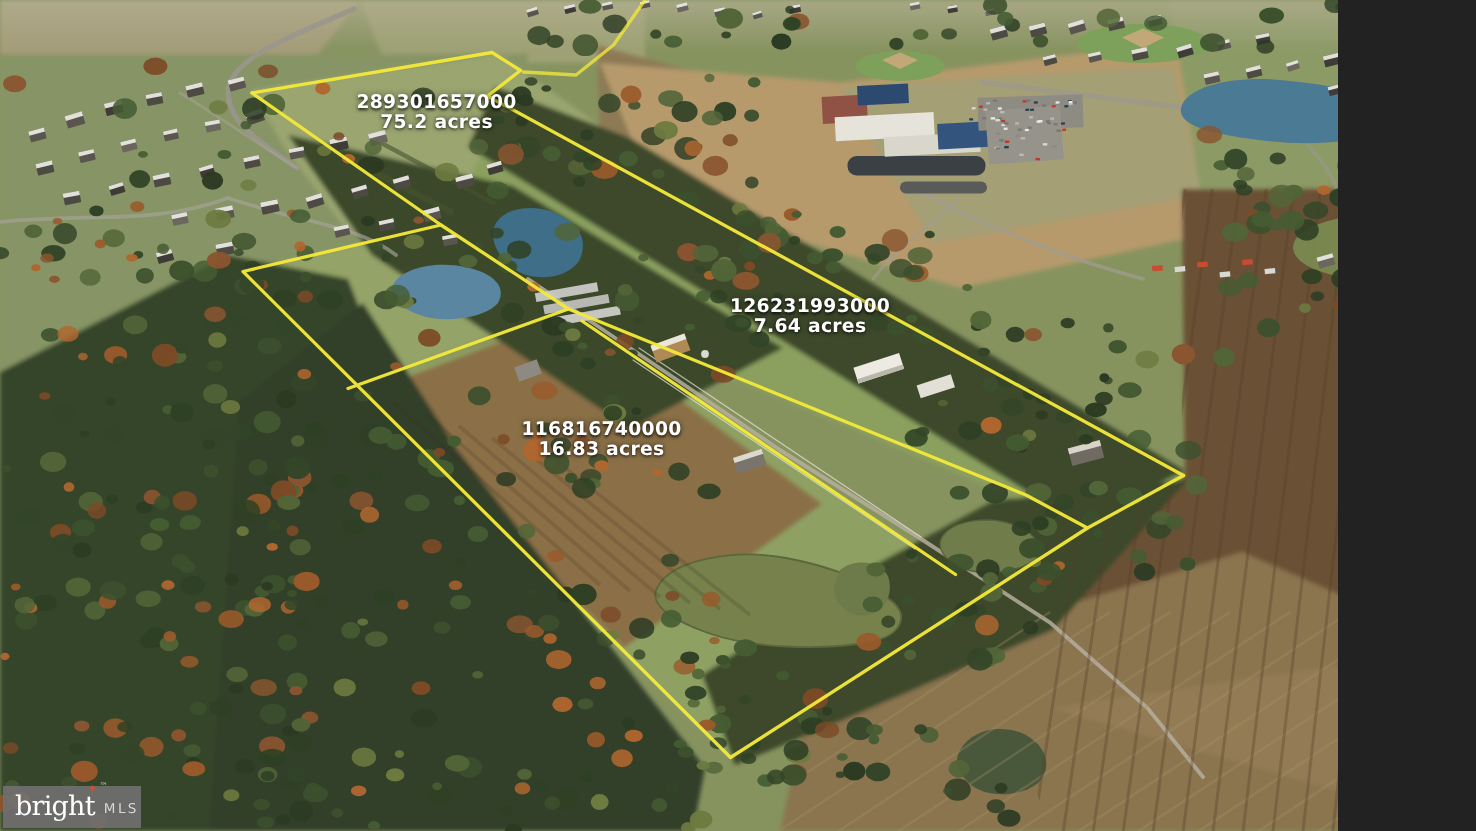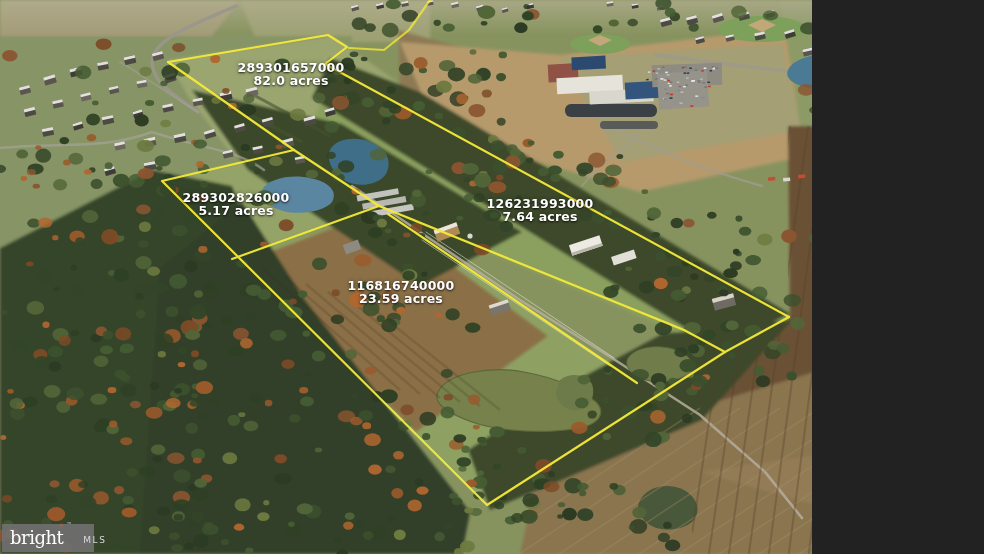--- a/index.html
+++ b/index.html
@@ -1,32 +1,32 @@
 <!DOCTYPE html>
 <html style="--boundary: #f5ea39; --labelcol: #ffffff; --wmbg: rgba(112,112,112,0.92); --starcol: #d8502e;"><head>
 <meta charset="utf-8">
 <style>
   html,body{margin:0;padding:0;background:#222;}
-  .stage{position:relative;width:812px;height:554px;overflow:hidden;
+  .stage{position:relative;width:892px;height:554px;overflow:hidden;
          font-family:"DejaVu Sans","Liberation Sans",sans-serif;}
   .stage svg{position:absolute;left:0;top:0;}
   .plabel{position:absolute;transform:translateX(-50%);text-align:center;
           color:var(--labelcol,#fff);font-size:12.5px;font-weight:bold;line-height:13px;
           letter-spacing:.2px;white-space:nowrap;
           text-shadow:0 1px 2px rgba(0,0,0,.7),0 0 4px rgba(0,0,0,.45);}
   .plabel span{display:block;}
   .wm{position:absolute;left:2px;bottom:2px;width:92px;height:28px;
       background:var(--wmbg,rgba(112,112,112,.92));display:flex;align-items:center;
       padding-left:8px;box-sizing:border-box;}
   .wm-brand{position:relative;font-family:"DejaVu Serif","Liberation Serif",serif;
             font-size:18px;color:#fff;letter-spacing:-.5px;line-height:1;}
   .wm-star{position:absolute;top:-6px;right:-1px;font-size:7px;font-style:normal;
            color:var(--starcol,#d8502e);}
   .wm-tm{position:absolute;top:-7px;right:-8px;font-size:5px;font-style:normal;color:#ddd;}
-  .wm-mls{font-size:9px;color:#d8d8d8;letter-spacing:1.6px;margin-left:20px;margin-top:4px;}
+  .wm-mls{font-size:9px;color:#d8d8d8;letter-spacing:1.6px;margin-left:6px;margin-top:4px;}
 </style>
 </head>
 <body>
 
 <div class="stage">
 
 <svg id="scene" viewBox="0 0 984 554" width="984" height="554" aria-hidden="true">
   <defs>
     <filter id="b1" x="-5%" y="-5%" width="110%" height="110%">
           <feGaussianBlur stdDeviation="1.4"></feGaussianBlur>
@@ -1188,33 +1188,29 @@
     <polyline points="789,317 725,352 487,505 162,181 294,150 168,62"></polyline>
     <polyline points="294,150 379,206 684,330 725,352"></polyline>
     <polyline points="379,206 232,259"></polyline>
     <polyline points="388,214 637,383"></polyline>
     <polyline points="430,0 409,30 384,50 349,48" opacity=".8"></polyline>
   </g>
 </svg>
 
 <div class="plabel" style="left:291px;top:61px;">
   <span>289301657000</span>
-  <span>82.0 acres</span>
-</div>
-<div class="plabel" style="left:236px;top:191px;">
-  <span>289302826000</span>
-  <span>5.17 acres</span>
+  <span>75.2 acres</span>
 </div>
 <div class="plabel" style="left:540px;top:197px;">
   <span>126231993000</span>
   <span>7.64 acres</span>
 </div>
 <div class="plabel" style="left:401px;top:279px;">
   <span>116816740000</span>
-  <span>23.59 acres</span>
+  <span>16.83 acres</span>
 </div>
 
 <div class="wm">
   <span class="wm-brand">
     <span>bright</span><i class="wm-star">✦</i><i class="wm-tm">™</i>
   </span>
   <span class="wm-mls">MLS</span>
 </div>
 
 </div>

